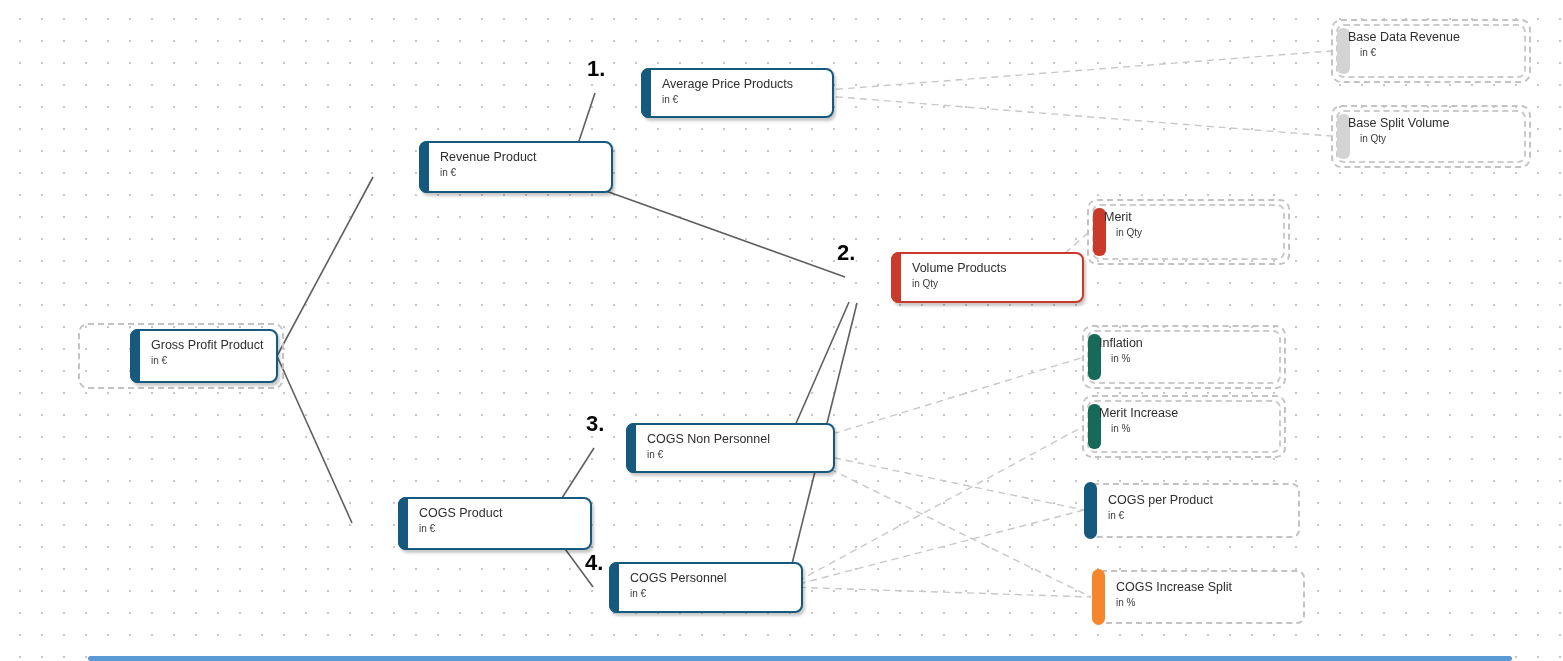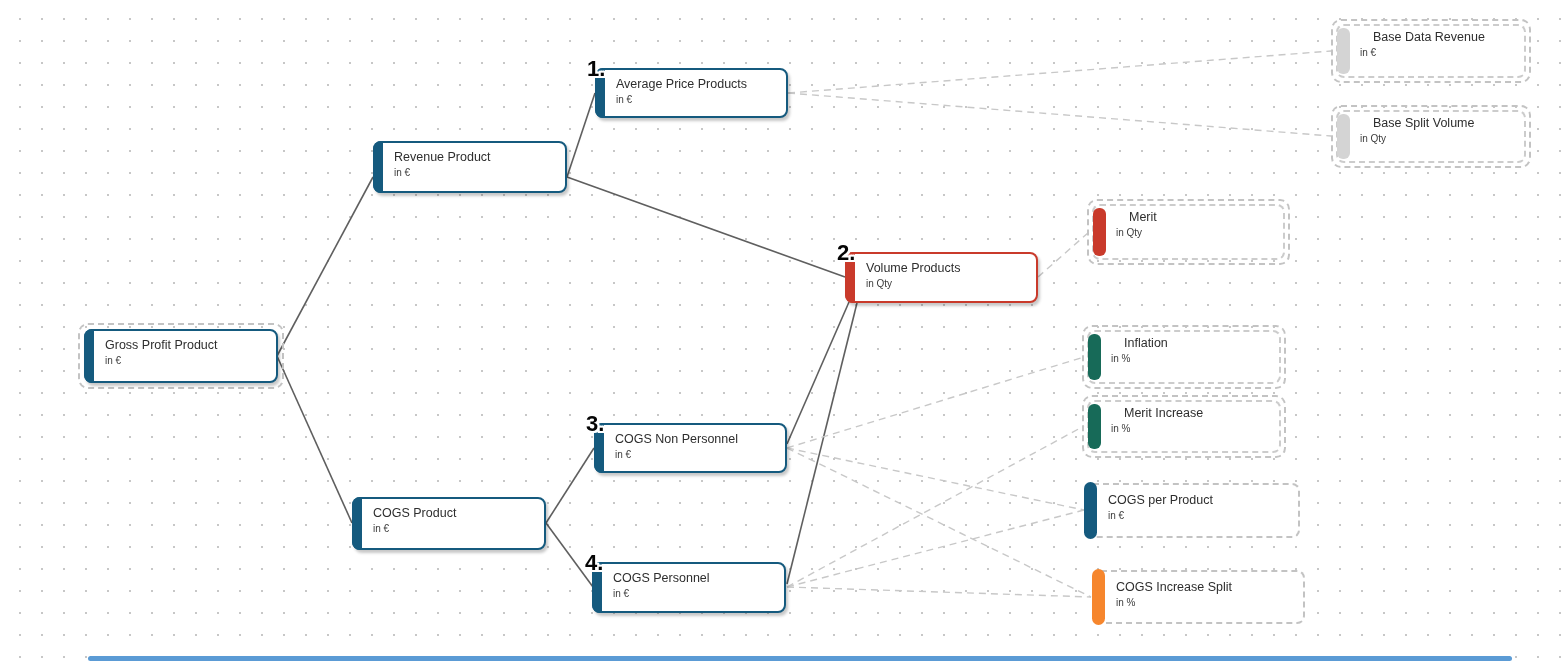--- a/index.html
+++ b/index.html
@@ -15,36 +15,37 @@
     background-size:22px 22px;
     background-position:9px 8px;
   }
   #edges{position:absolute;left:0;top:0;width:1563px;height:661px;}
 
   .node{
     position:absolute;background:#fff;
     border:2px solid #155a7e;border-radius:8px;
     box-shadow:2px 3px 3px rgba(0,0,0,0.22);
     cursor:pointer;
+    margin-left:46px;
   }
   .node .accent{
     position:absolute;left:-2px;top:-2px;bottom:-2px;width:10px;
     background:#155a7e;border-radius:8px 0 0 8px;
   }
   .node .title{position:absolute;left:19px;top:7px;font-size:12.5px;color:#2e2e2e;white-space:nowrap;}
   .node .unit{position:absolute;left:19px;top:24px;font-size:10px;color:#3c3c3c;white-space:nowrap;}
 
   .frame{
     position:absolute;border:2px dashed #c3c3c3;border-radius:10px;
   }
   .ghost{position:absolute;cursor:pointer;}
   .ghost .outer{position:absolute;inset:0;border:2px dashed #c3c3c3;border-radius:10px;}
   .ghost .inner{position:absolute;left:5px;right:5px;top:5px;bottom:5px;border:2px dashed #cccccc;border-radius:8px;background:#fff;}
   .ghost .accent{position:absolute;left:6px;top:9px;bottom:9px;width:13px;border-radius:6px;background:#d4d4d4;}
-  .ghost .title{position:absolute;left:42px;top:11px;font-size:12.5px;color:#2e2e2e;white-space:nowrap;}
+  .ghost .title{position:absolute;left:17px;top:11px;font-size:12.5px;color:#2e2e2e;white-space:nowrap;}
   .ghost .unit{position:absolute;left:29px;top:28px;font-size:10px;color:#3c3c3c;white-space:nowrap;}
 
   .input{
     position:absolute;border:2px dashed #c3c3c3;border-radius:8px;background:#fff;cursor:pointer;padding-left:21px;
   }
   .input .accent{position:absolute;left:-3px;top:-3px;bottom:-3px;width:13px;border-radius:7px;background:#155a7e;}
   .input .title{position:absolute;left:21px;top:8px;font-size:12.5px;color:#2e2e2e;white-space:nowrap;}
   .input .unit{position:absolute;left:21px;top:25px;font-size:10px;color:#3c3c3c;white-space:nowrap;}
 
   .badge{
@@ -113,27 +114,27 @@
     <div class="title">Volume Products</div>
     <div class="unit">in Qty</div>
   </div>
 
   <div class="node" style="left: 352px; top: 497px; width: 190px; height: 49px; border-color: rgb(21, 90, 126);">
     <span class="accent" style="background: rgb(21, 90, 126);"></span>
     <div class="title">COGS Product</div>
     <div class="unit">in €</div>
   </div>
 
-  <div class="node" style="left: 594px; top: 423px; width: 189px; height: 46px; border-color: rgb(21, 90, 126);">
+  <div class="node" style="left: 580px; top: 423px; width: 189px; height: 46px; border-color: rgb(21, 90, 126); padding-left: 16px;">
     <span class="accent" style="background: rgb(21, 90, 126);"></span>
     <div class="title">COGS Non Personnel</div>
     <div class="unit">in €</div>
   </div>
 
-  <div class="node" style="left: 592px; top: 562px; width: 190px; height: 47px; border-color: rgb(21, 90, 126);">
+  <div class="node" style="left: 563px; top: 562px; width: 190px; height: 47px; border-color: rgb(21, 90, 126);">
     <span class="accent" style="background: rgb(21, 90, 126);"></span>
     <div class="title">COGS Personnel</div>
     <div class="unit">in €</div>
   </div>
 
   <div class="ghost" style="left:1331px;top:19px;width:200px;height:64px">
     <div class="outer"></div>
     <div class="inner"></div>
     <span class="accent" style="background: rgb(212, 212, 212);"></span>
     <div class="title">Base Data Revenue</div>

